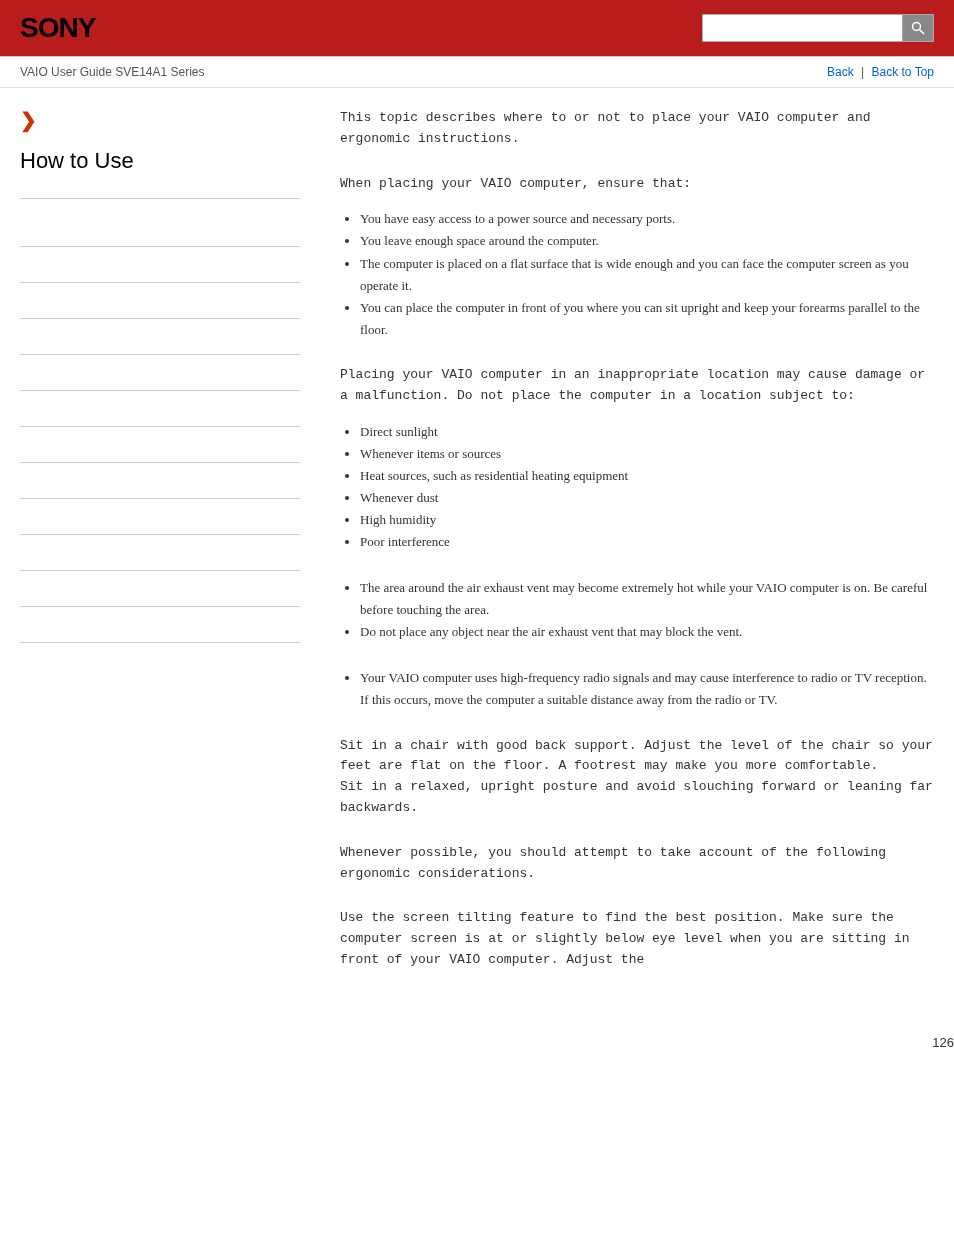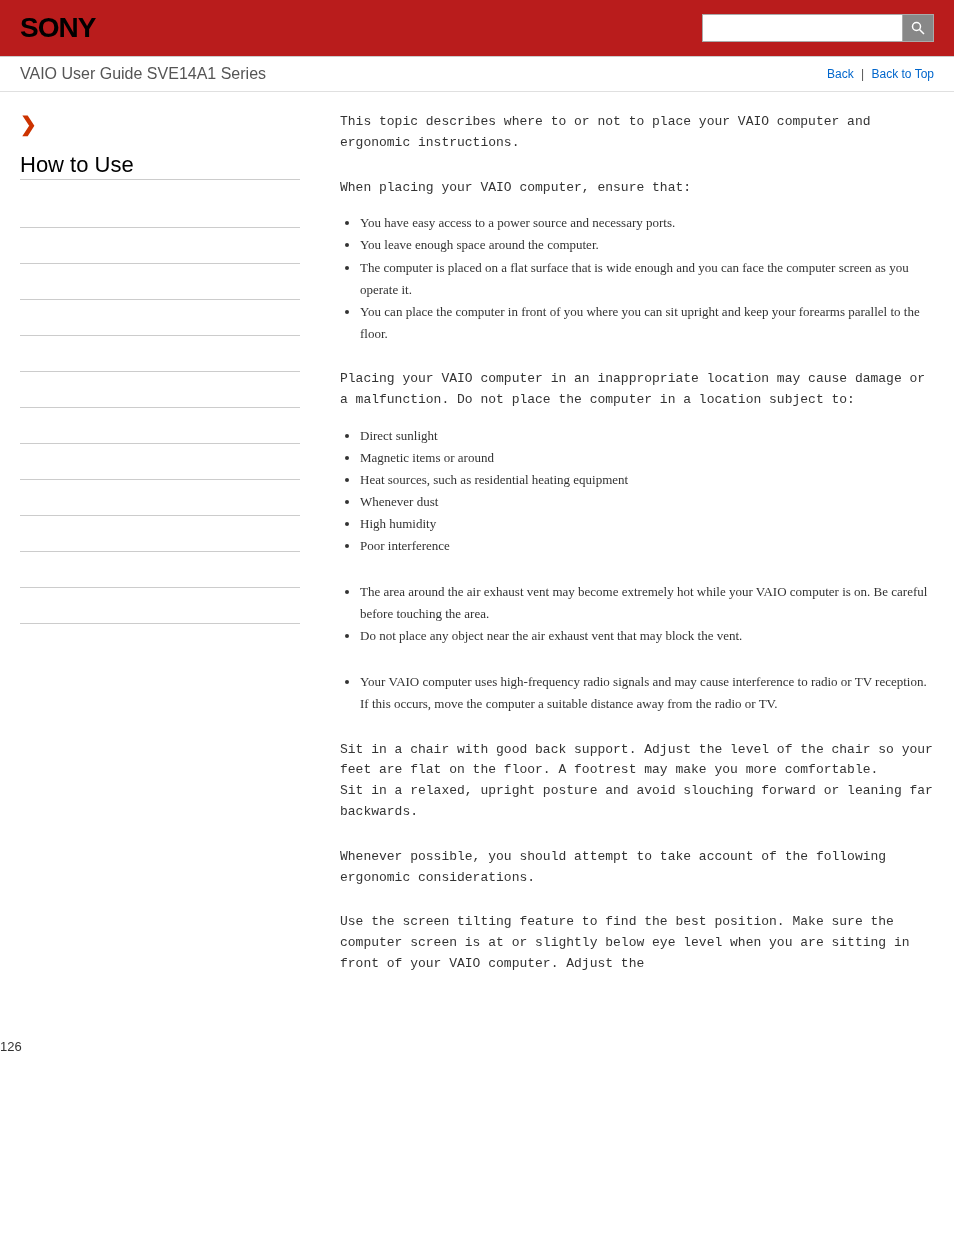--- a/index.html
+++ b/index.html
@@ -67,21 +67,21 @@
     
     .breadcrumb-bar {
       display: flex;
       align-items: center;
       justify-content: space-between;
       padding: 8px 20px;
       border-bottom: 1px solid #e0e0e0;
     }
 
     .breadcrumb-text {
-      font-size: 16px;
+      font-size: 12px;
       color: #555;
     }
 
     .nav-links {
       font-size: 12px;
     }
 
     .nav-links a {
       color: #0066cc;
       text-decoration: none;
@@ -112,21 +112,21 @@
       font-weight: bold;
       margin-bottom: 16px;
       display: block;
     }
 
     .sidebar-title {
       font-size: 22px;
       font-weight: normal;
       color: #000;
       margin-bottom: 12px;
-      padding-bottom: 1px;
+      padding-bottom: 24px;
       border-bottom: 1px solid #ccc;
     }
 
     .sidebar-item {
       border-bottom: 1px solid #ccc;
       padding: 10px 0;
       height: 36px;
     }
 
     
@@ -154,21 +154,21 @@
     }
 
     .content-list li {
       font-size: 13px;
       line-height: 1.7;
       color: #333;
     }
 
     
     .page-number {
-      text-align: left;
+      text-align: right;
       font-size: 13px;
       color: #333;
       padding: 20px 0;
     }
   </style>
 </head>
 <body>
 
 <div class="header">
   <div class="sony-logo">SONY</div>
@@ -224,21 +224,21 @@
         <li>You leave enough space around the computer.</li>
         <li>The computer is placed on a flat surface that is wide enough and you can face the computer screen as you operate it.</li>
         <li>You can place the computer in front of you where you can sit upright and keep your forearms parallel to the floor.</li>
       </ul>
     </div>
 
     <div class="content-section">
       <p class="content-text">Placing your VAIO computer in an inappropriate location may cause damage or a malfunction. Do not place the computer in a location subject to:</p>
       <ul class="content-list">
         <li>Direct sunlight</li>
-        <li>Magnetic items or around</li>
+        <li>Whenever items or sources</li>
         <li>Heat sources, such as residential heating equipment</li>
         <li>Whenever dust</li>
         <li>High humidity</li>
         <li>Poor interference</li>
       </ul>
     </div>
 
     <div class="content-section">
       <ul class="content-list">
         <li>The area around the air exhaust vent may become extremely hot while your VAIO computer is on. Be careful before touching the area.</li>

